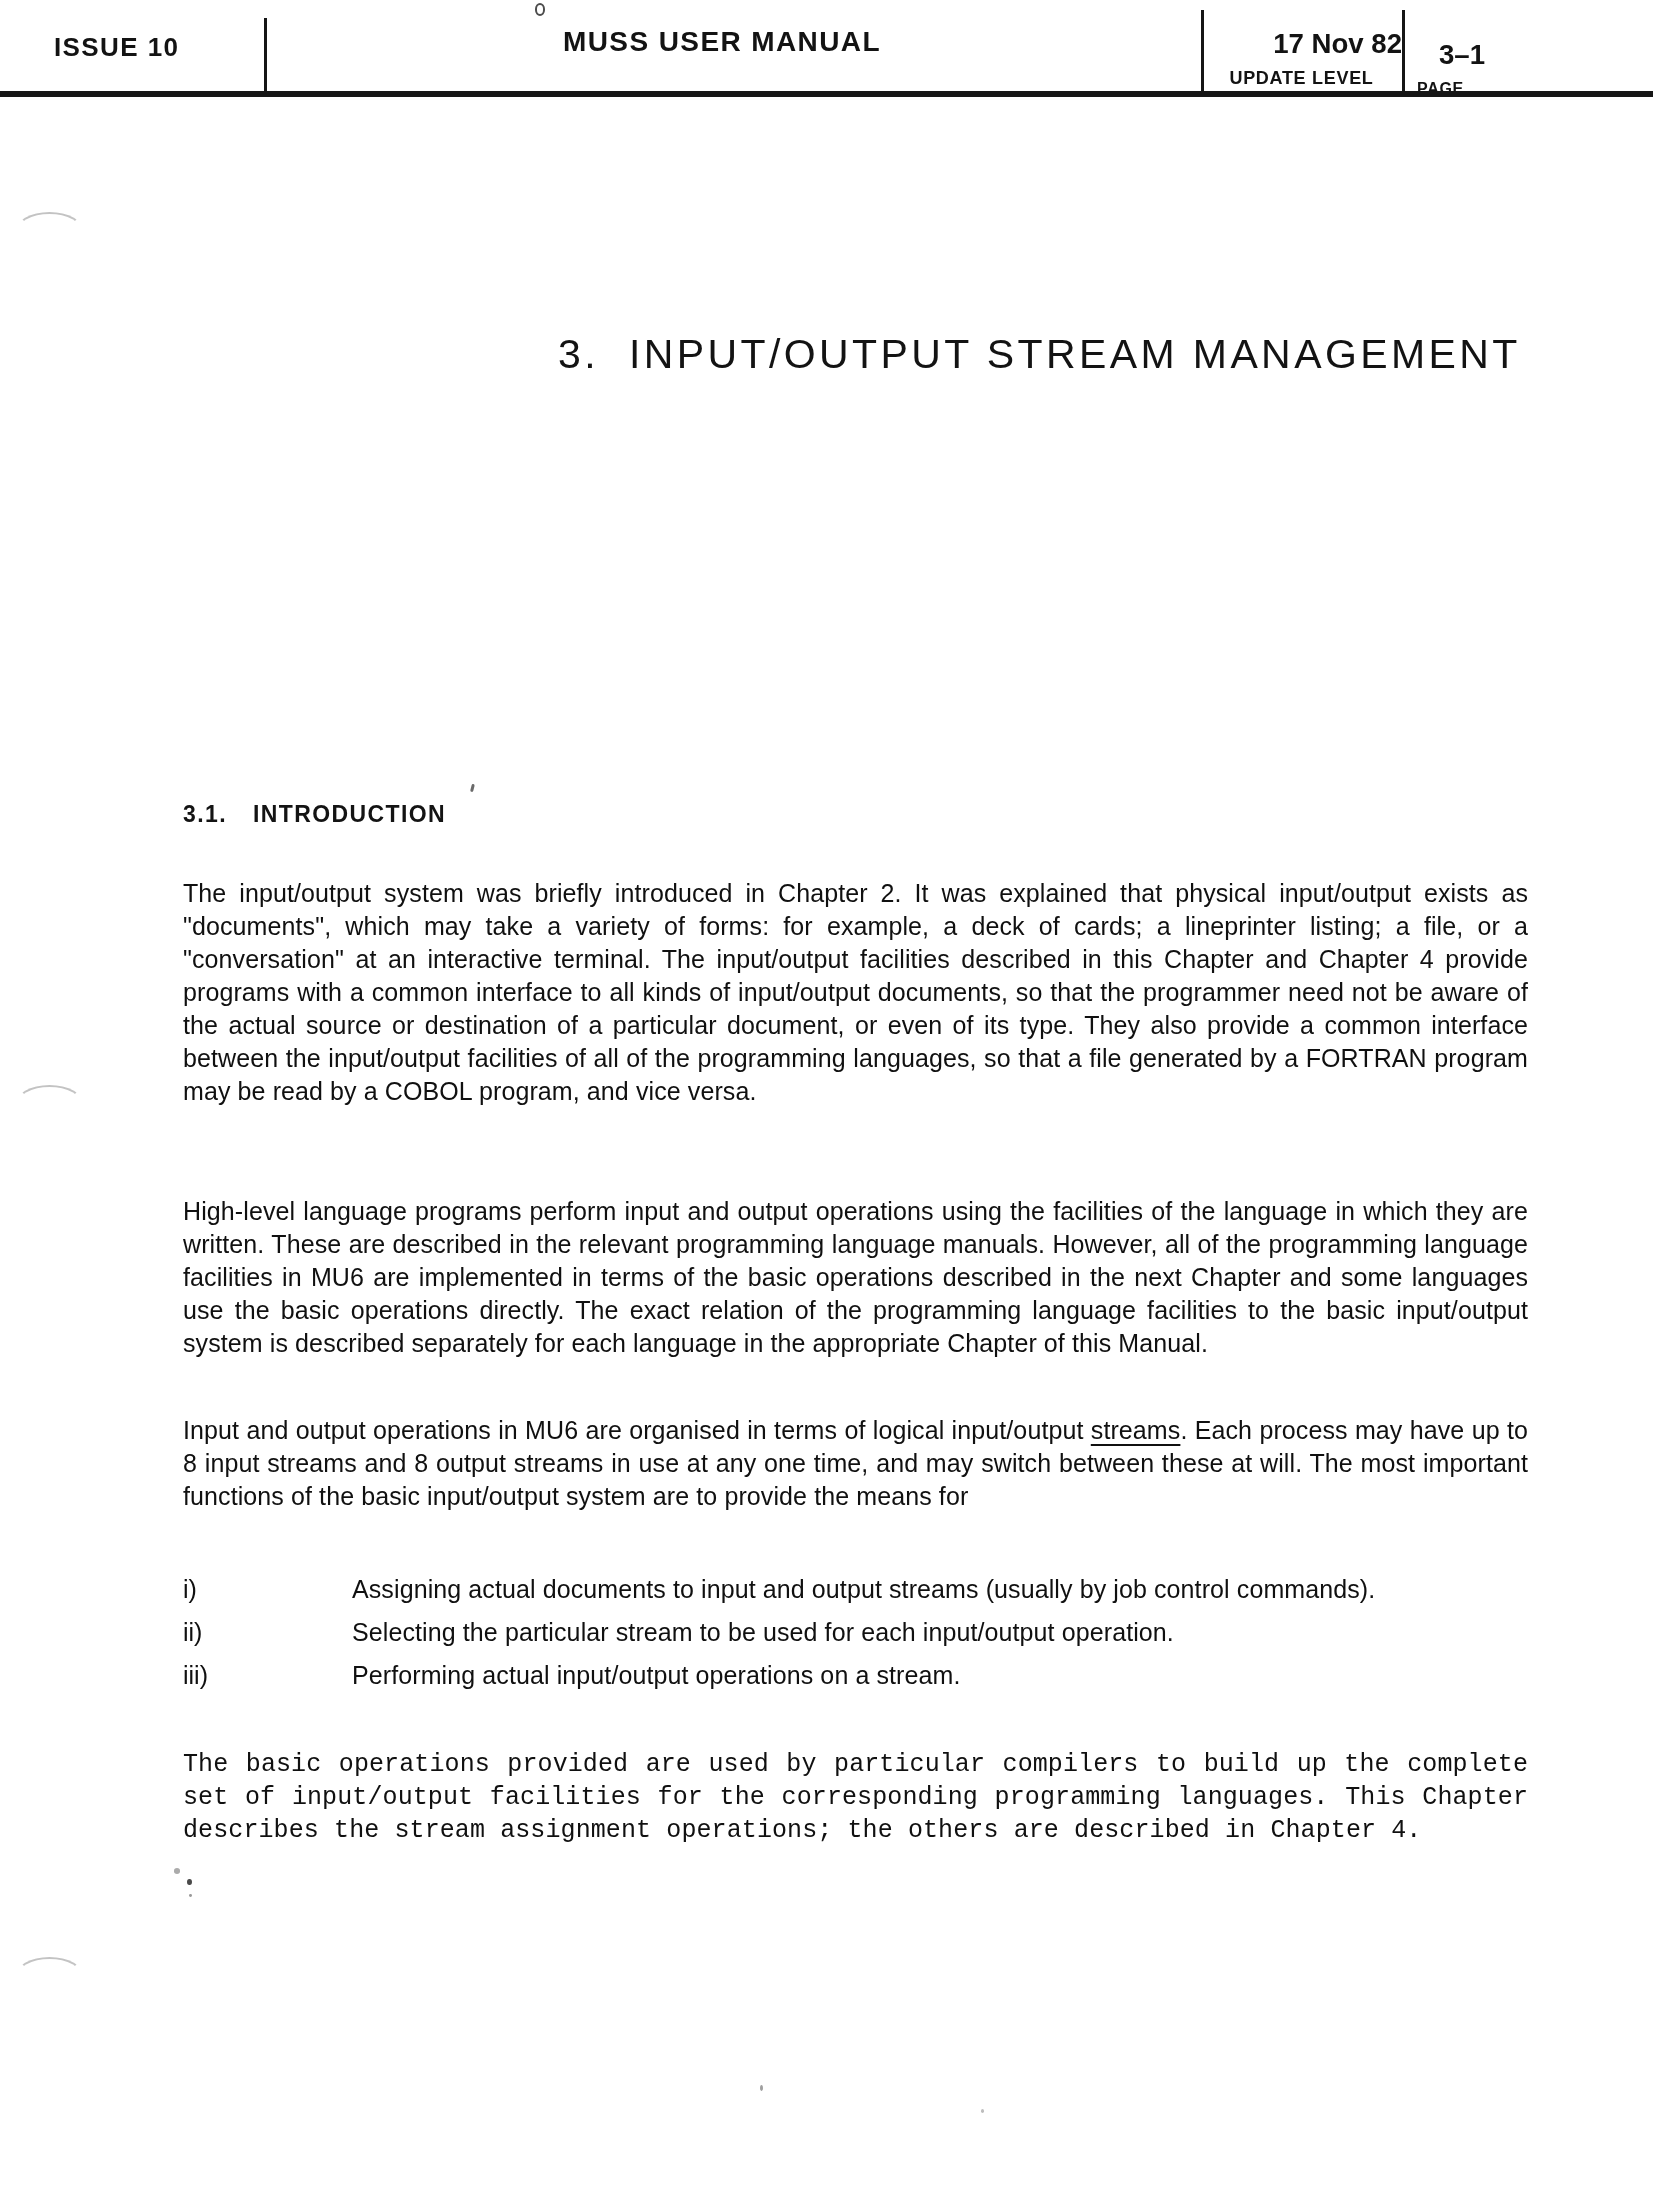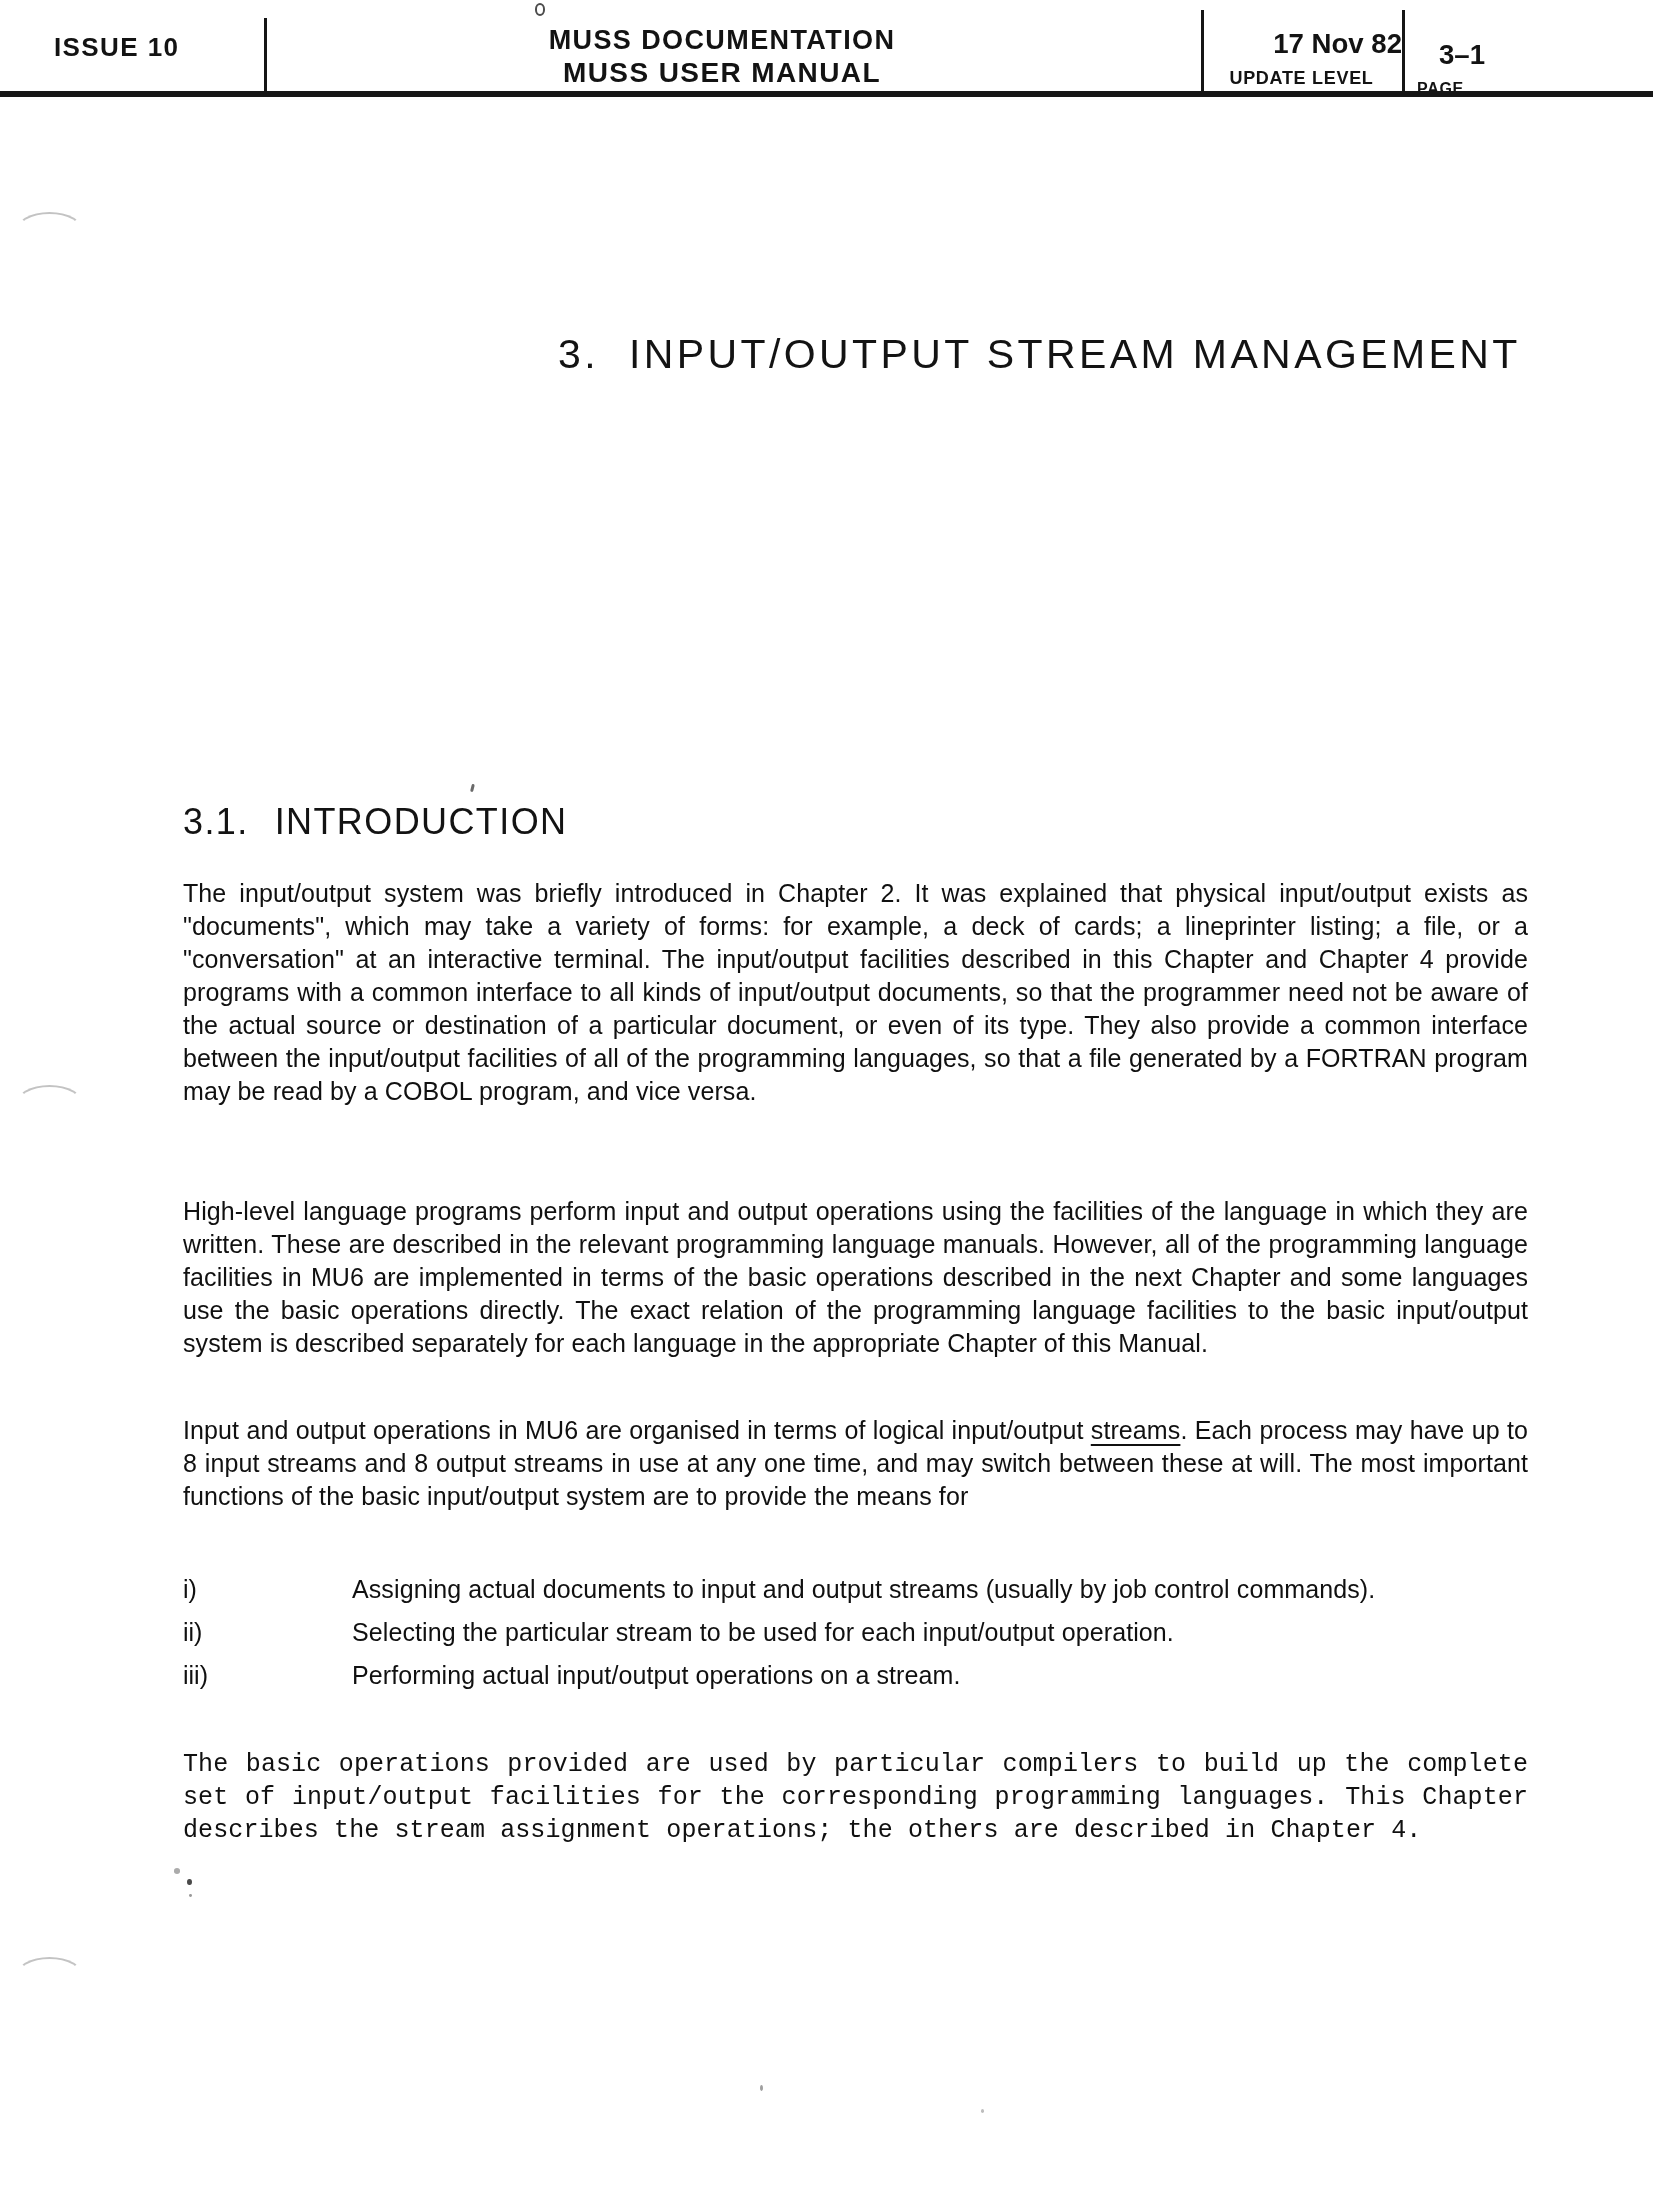--- a/index.html
+++ b/index.html
@@ -27,21 +27,21 @@
   .doc-title-2 { font-size: 28px; letter-spacing: 1.4px; margin-top: 0.7px; }
   .hdr-date { position: absolute; left: 1201px; top: 27.6px; width: 201px; text-align: right; font-size: 27.6px; font-weight: bold; white-space: nowrap; }
   .hdr-update { position: absolute; left: 1201px; top: 68px; width: 201px; text-align: center; font-size: 18px; font-weight: bold; letter-spacing: 0.7px; white-space: nowrap; }
   .hdr-pageno { position: absolute; left: 1439px; top: 39px; font-size: 27.6px; font-weight: bold; white-space: nowrap; }
   .hdr-pagelabel { position: absolute; left: 1417px; top: 80px; font-size: 16px; font-weight: bold; letter-spacing: 0.7px; white-space: nowrap; }
 
   
   .chapter-title { position: absolute; top: 331px; left: 558px; font-size: 41px; font-weight: normal; letter-spacing: 3.4px; white-space: nowrap; }
   .chapter-title .num { margin-right: 30px; }
 
-  .section-heading { position: absolute; top: 801px; left: 183px; font-size: 36px; font-weight: normal; letter-spacing: 1.4px; white-space: nowrap; }
+  .section-heading { position: absolute; top: 801px; left: 183px; font-size: 23px; font-weight: bold; letter-spacing: 1.4px; white-space: nowrap; }
   .section-heading .num { margin-right: 26px; }
 
   .body-text {
     position: absolute;
     left: 183px;
     width: 1345px;
     font-size: 25px;
     line-height: 33px;
     letter-spacing: 0.1px;
     text-align: justify;
@@ -86,21 +86,20 @@
 </style>
 </head>
 <body>
 
 <div class="page">
 
   <div class="header">
     <div class="issue">ISSUE 10</div>
 
     <div class="doc-titles">
-      <div class="doc-title-1">MUSS DOCUMENTATION</div>
       <div class="doc-title-2">MUSS USER MANUAL</div>
     </div>
 
     <div class="hdr-date">17 Nov 82</div>
     <div class="hdr-update">UPDATE LEVEL</div>
     <div class="hdr-pageno">3–1</div>
     <div class="hdr-pagelabel">PAGE</div>
 
     <div class="vline vline-1"></div>
     <div class="vline vline-2"></div>

